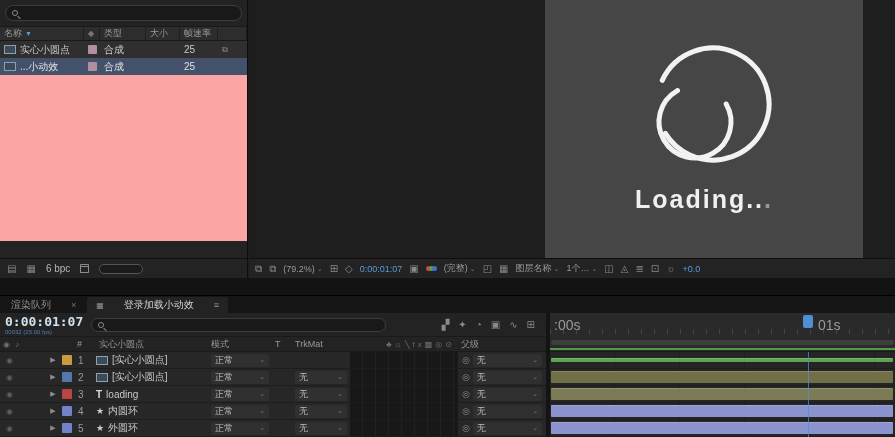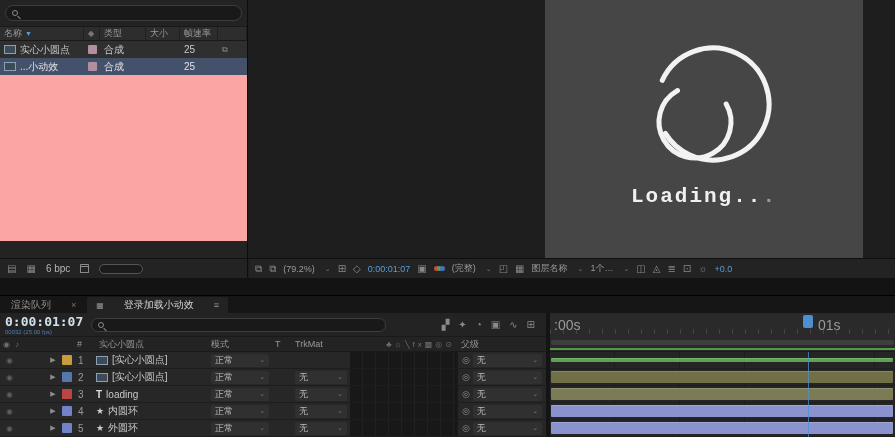--- a/index.html
+++ b/index.html
@@ -27,25 +27,25 @@
   .label-chip { width:9px; height:9px; border-radius:1px; flex:0 0 auto; }
   .row-end-icon { color:#8a8a8a; font-size:8px; }
   .pp-footer { position:absolute; left:0; right:0; bottom:0; height:20px; background:#232323; border-top:1px solid #101010; display:flex; align-items:center; gap:10px; padding:0 7px; }
   .ft-icon { color:#8a8a8a; font-size:10px; }
   .pill { width:44px; height:10px; border:1px solid #555; border-radius:5px; background:#1b1b1b; }
   .trash-icon { width:9px; height:9px; border:1px solid #8a8a8a; border-top:3px double #8a8a8a; border-radius:1px; }
   
   .comp-panel { position:absolute; left:249px; top:0; right:0; height:278px; background:#1e1e1e; }
   .viewer { position:absolute; left:0; right:0; top:0; bottom:20px; background:#1e1e1e; overflow:hidden; }
   .comp-frame { position:absolute; left:296px; top:0; width:318px; height:258px; }
-  .loading-text { position:absolute; left:50%; top:185px; transform:translateX(-50%); font-family:Liberation Mono, monospace; font-weight:bold; font-size:21px; letter-spacing:2px; color:#f0f0f0; white-space:nowrap; }
+  .loading-text { position:absolute; left:50%; top:185px; transform:translateX(-50%); font-family:Liberation Sans, sans-serif; font-weight:bold; font-size:25px; letter-spacing:2px; color:#f0f0f0; white-space:nowrap; }
   .loading-text .dim { color:#9a9a9a; }
   .comp-toolbar { position:absolute; left:0; right:0; bottom:0; height:20px; background:#232323; border-top:1px solid #0f0f0f; display:flex; align-items:center; gap:7px; padding:0 6px; font-size:9px; color:#9a9a9a; overflow:hidden; white-space:nowrap; }
   .ct-icon { color:#8a8a8a; font-size:10px; }
-  .ct-dd { display:flex; align-items:center; gap:10px; }
+  .ct-dd { display:flex; align-items:center; gap:2px; }
   .chev { color:#777; font-size:7px; }
   .blue { color:#5b9bd5; }
   .rgb-dots { display:flex; }
   .rgb-dots i { width:5px; height:5px; border-radius:50%; display:block; }
   .rgb-dots i:nth-child(1){background:#c94a3f;} .rgb-dots i:nth-child(2){background:#55a04a;margin-left:-2px;} .rgb-dots i:nth-child(3){background:#4a6fc9;margin-left:-2px;}
   
   .gap-strip { position:absolute; top:278px; left:0; right:0; height:17px; background:#131313; }
   
   .timeline { position:absolute; top:295px; left:0; right:0; bottom:0; background:#232323; border-top:1px solid #000; }
   .tabs-row { height:17px; background:#161616; display:flex; align-items:flex-end; gap:2px; padding-left:2px; }

